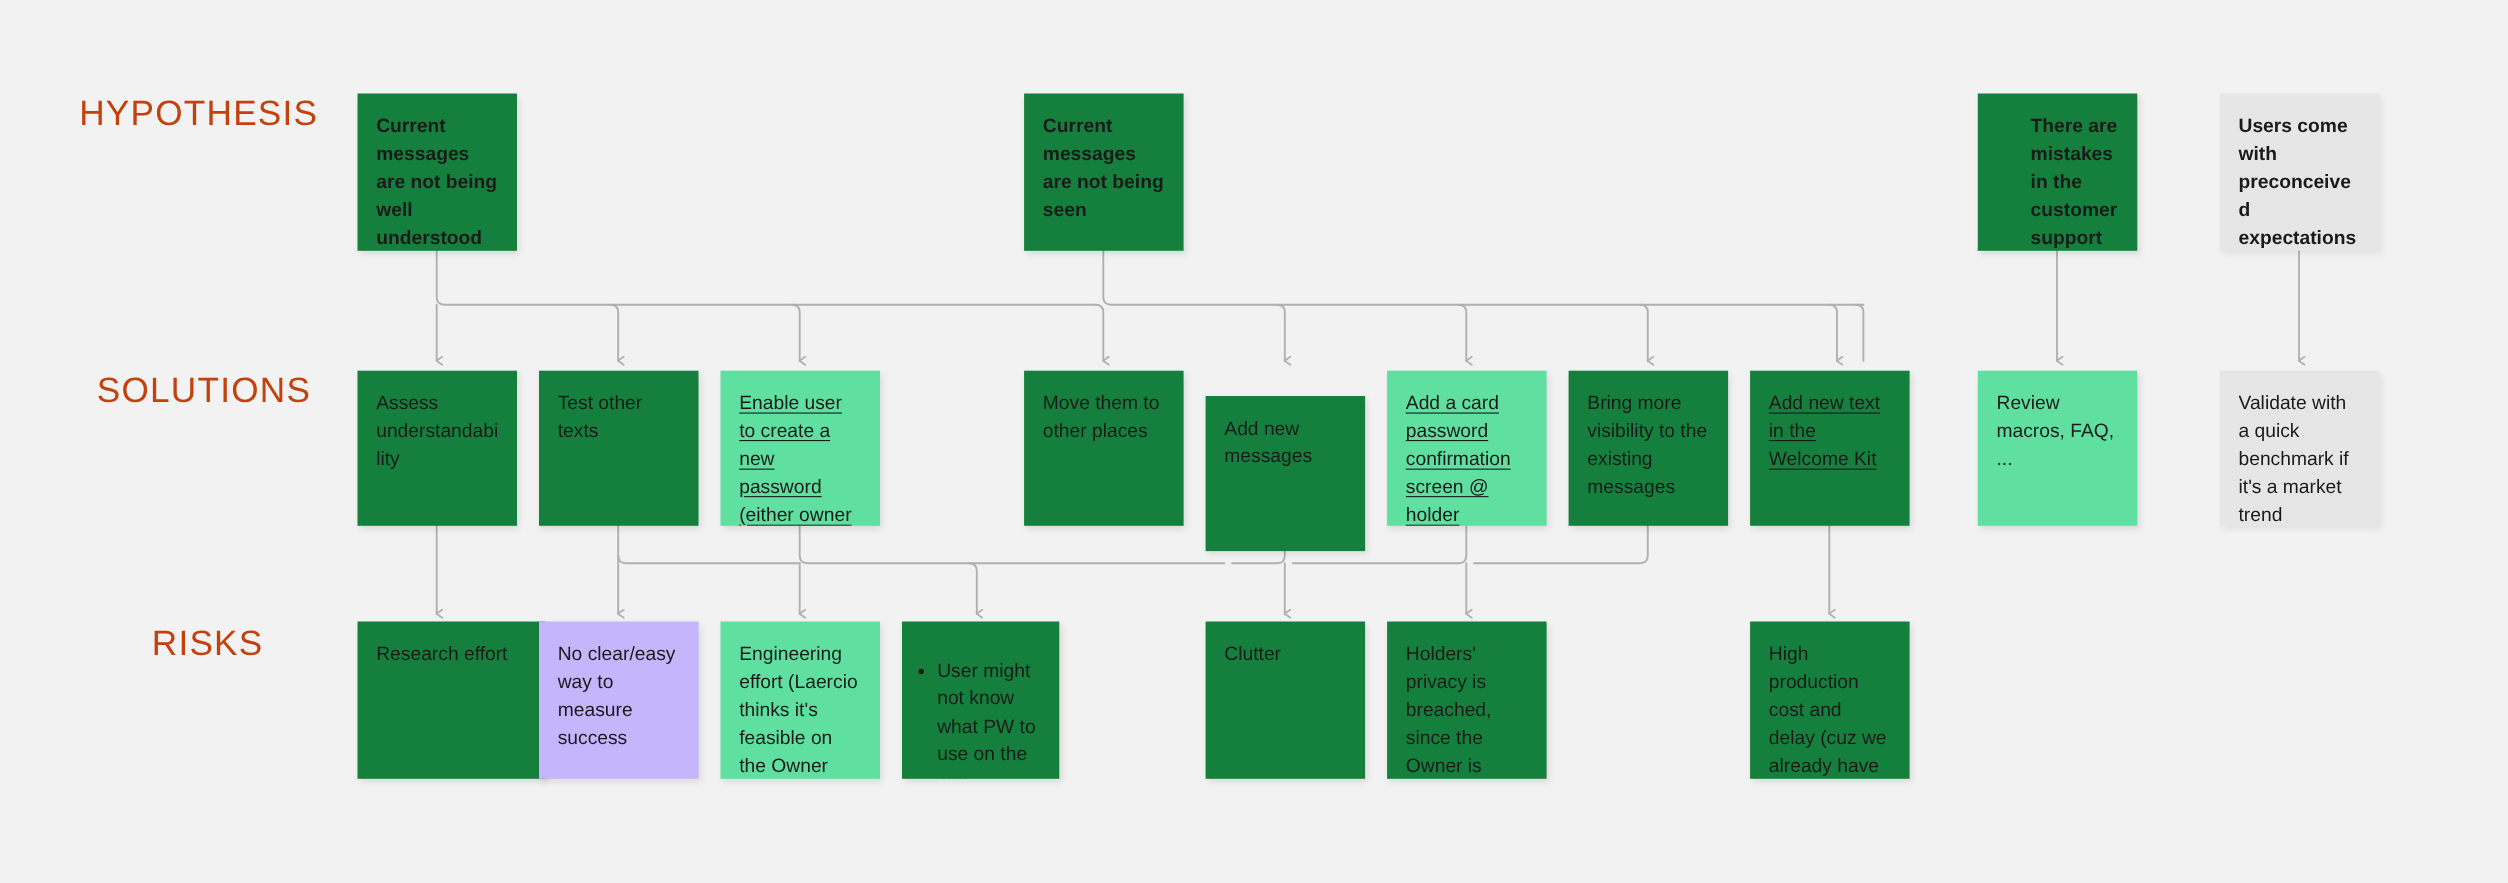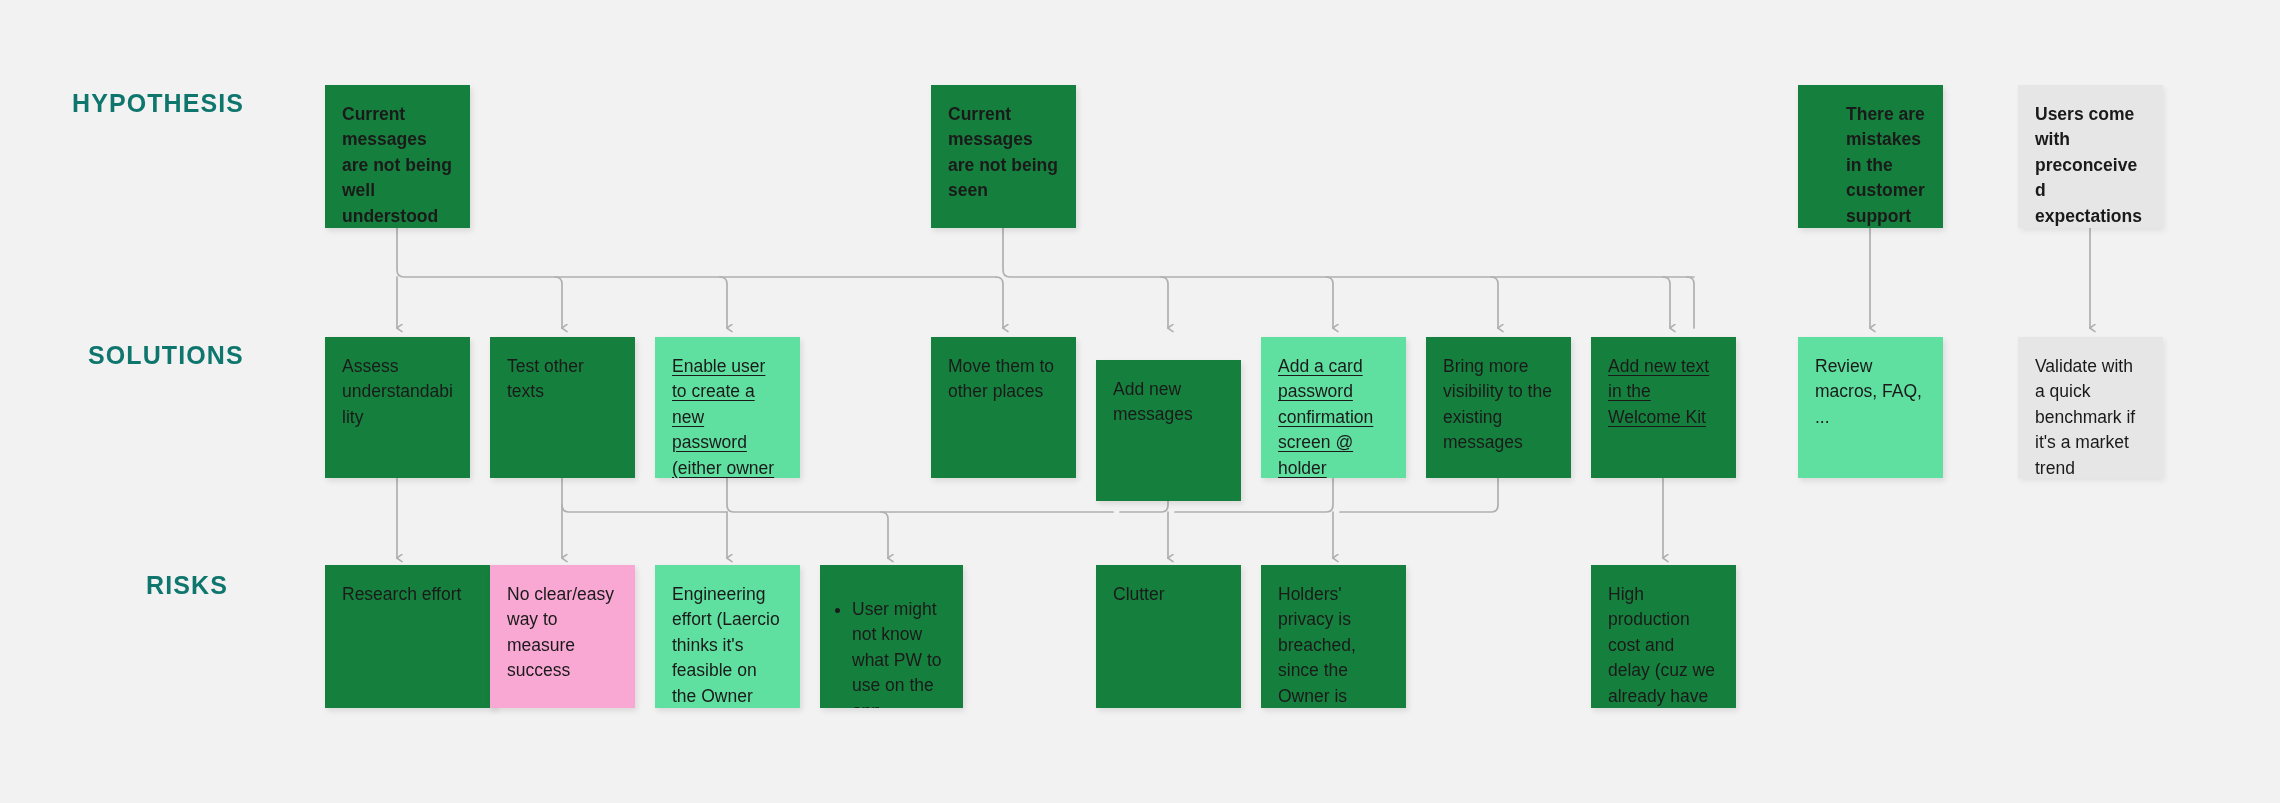--- a/index.html
+++ b/index.html
@@ -8,43 +8,43 @@
     background:#f2f2f2;
     font-family:"Liberation Sans", sans-serif;
     overflow:hidden;
   }
   #canvas{position:relative;width:2280px;height:803px;}
 
   svg#wires{position:absolute;left:0;top:0;width:2280px;height:803px;pointer-events:none;}
 
   .row-label{
     position:absolute;
-    font-size:25px;
-    font-weight:bold;
+    font-size:32px;
+    font-weight:normal;
     letter-spacing:1.1px;
-    color:#0f766e;
+    color:#c2410c;
     white-space:nowrap;
     text-align:right;
     transform:translateY(-50%);
   }
 
   .card{
     position:absolute;
     box-sizing:border-box;
     padding:17px 17px 12px 17px;
     font-size:17.5px;
     line-height:1.45;
     color:#1a1a1a;
     box-shadow:2px 3px 6px rgba(0,0,0,0.10);
     overflow:hidden;
     word-wrap:break-word;
   }
   .card.yellow{background:#15803d;}
   .card.green {background:#5FE0A0;}
-  .card.red   {background:#f9a8d4;}
+  .card.red   {background:#c4b5fd;}
   .card.gray  {background:#E6E6E6; box-shadow:2px 3px 6px rgba(0,0,0,0.07);}
 
   .card.bold{font-weight:bold;}
   .card.underline .txt{text-decoration:underline; text-underline-offset:3px;}
 
   .card ul{margin:0;padding-left:20px;list-style:disc;}
   .card ul li{margin:15px 0 0 0;}
   .txt{display:block;}
 </style>
 </head>

